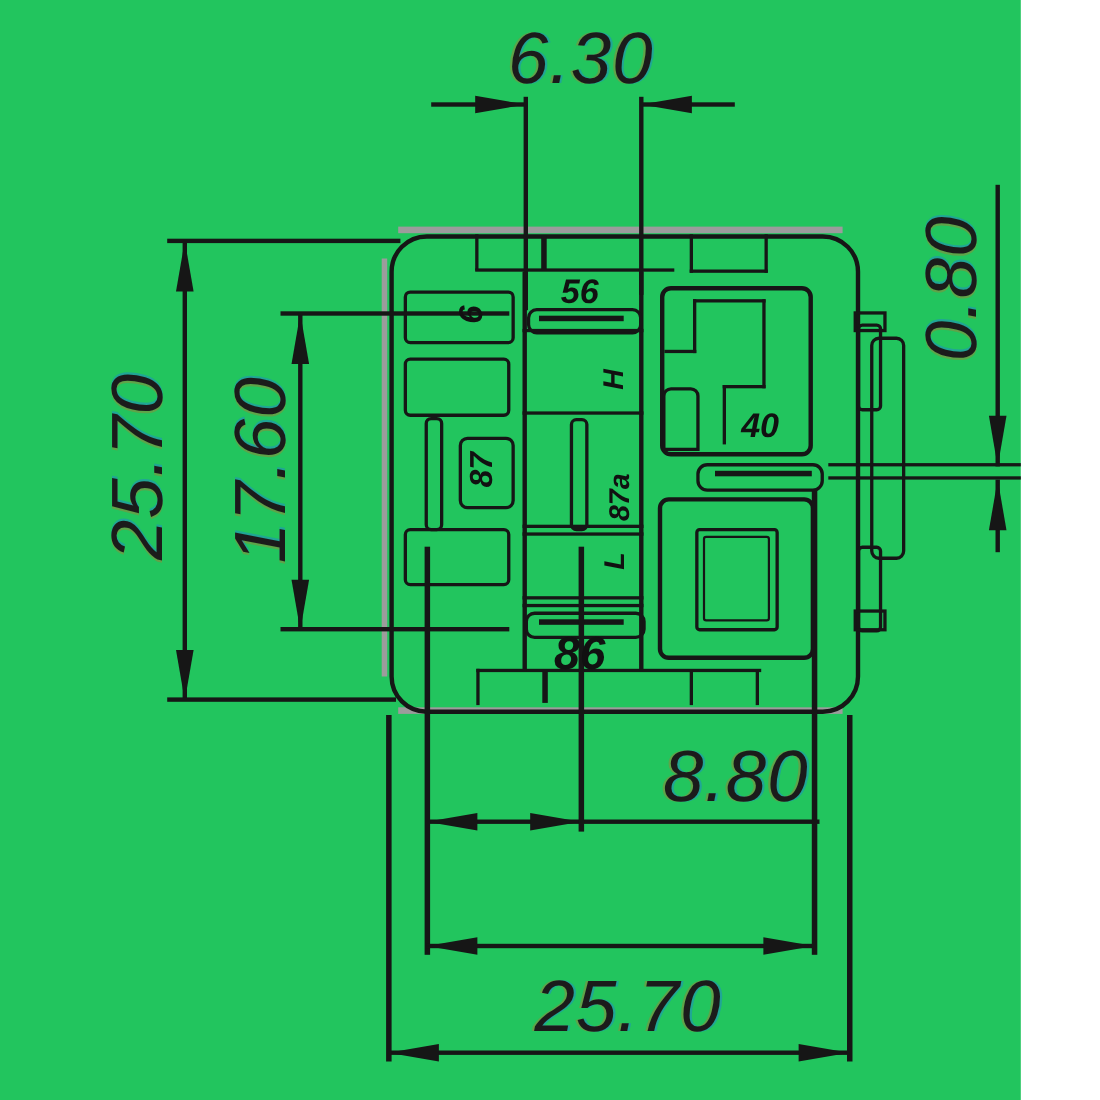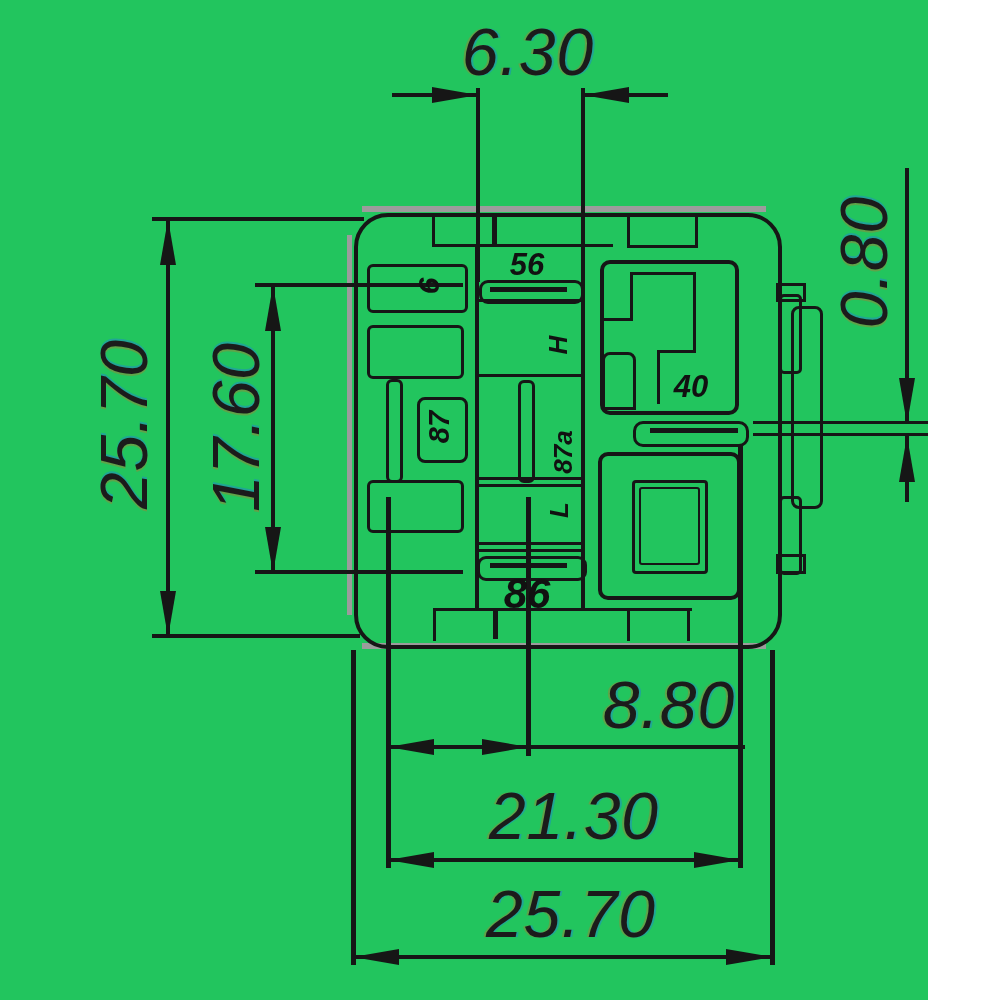--- a/index.html
+++ b/index.html
@@ -126,21 +126,20 @@
   <div class="ar ar-l" style="left:353px;top:949px;"></div>
   <div class="ar ar-r" style="left:726px;top:949px;"></div>
   <div class="ln" style="left:351px;top:650px;width:5px;height:315px;"></div>
   <div class="ln" style="left:770px;top:650px;width:5px;height:315px;"></div>
 
   <div class="dim" style="left:528px;top:52px;">6.30</div>
   <div class="dim rot" style="left:864px;top:262px;">0.80</div>
   <div class="dim rot" style="left:124px;top:424px;">25.70</div>
   <div class="dim rot" style="left:236px;top:427px;">17.60</div>
   <div class="dim" style="left:637px;top:705px;margin-left:32px;">8.80</div>
-  <div class="dim" style="left:574px;top:816px;">21.30</div>
   <div class="dim" style="left:571px;top:914px;">25.70</div>
 
   <div class="lbl" style="left:527px;top:265px;font-size:31px;">56</div>
   <div class="lbl" style="left:527px;top:594px;font-size:42px;">86</div>
   <div class="lbl" style="left:691px;top:387px;font-size:31px;">40</div>
   <div class="lbl rot" style="left:439px;top:427px;font-size:29px;">87</div>
   <div class="lbl rot" style="left:563px;top:452px;font-size:26px;">87a</div>
   <div class="lbl rot" style="left:558px;top:345px;font-size:26px;">H</div>
   <div class="lbl rot" style="left:559px;top:510px;font-size:26px;">L</div>
   <div class="lbl rot" style="left:429px;top:286px;font-size:30px;">6</div>

